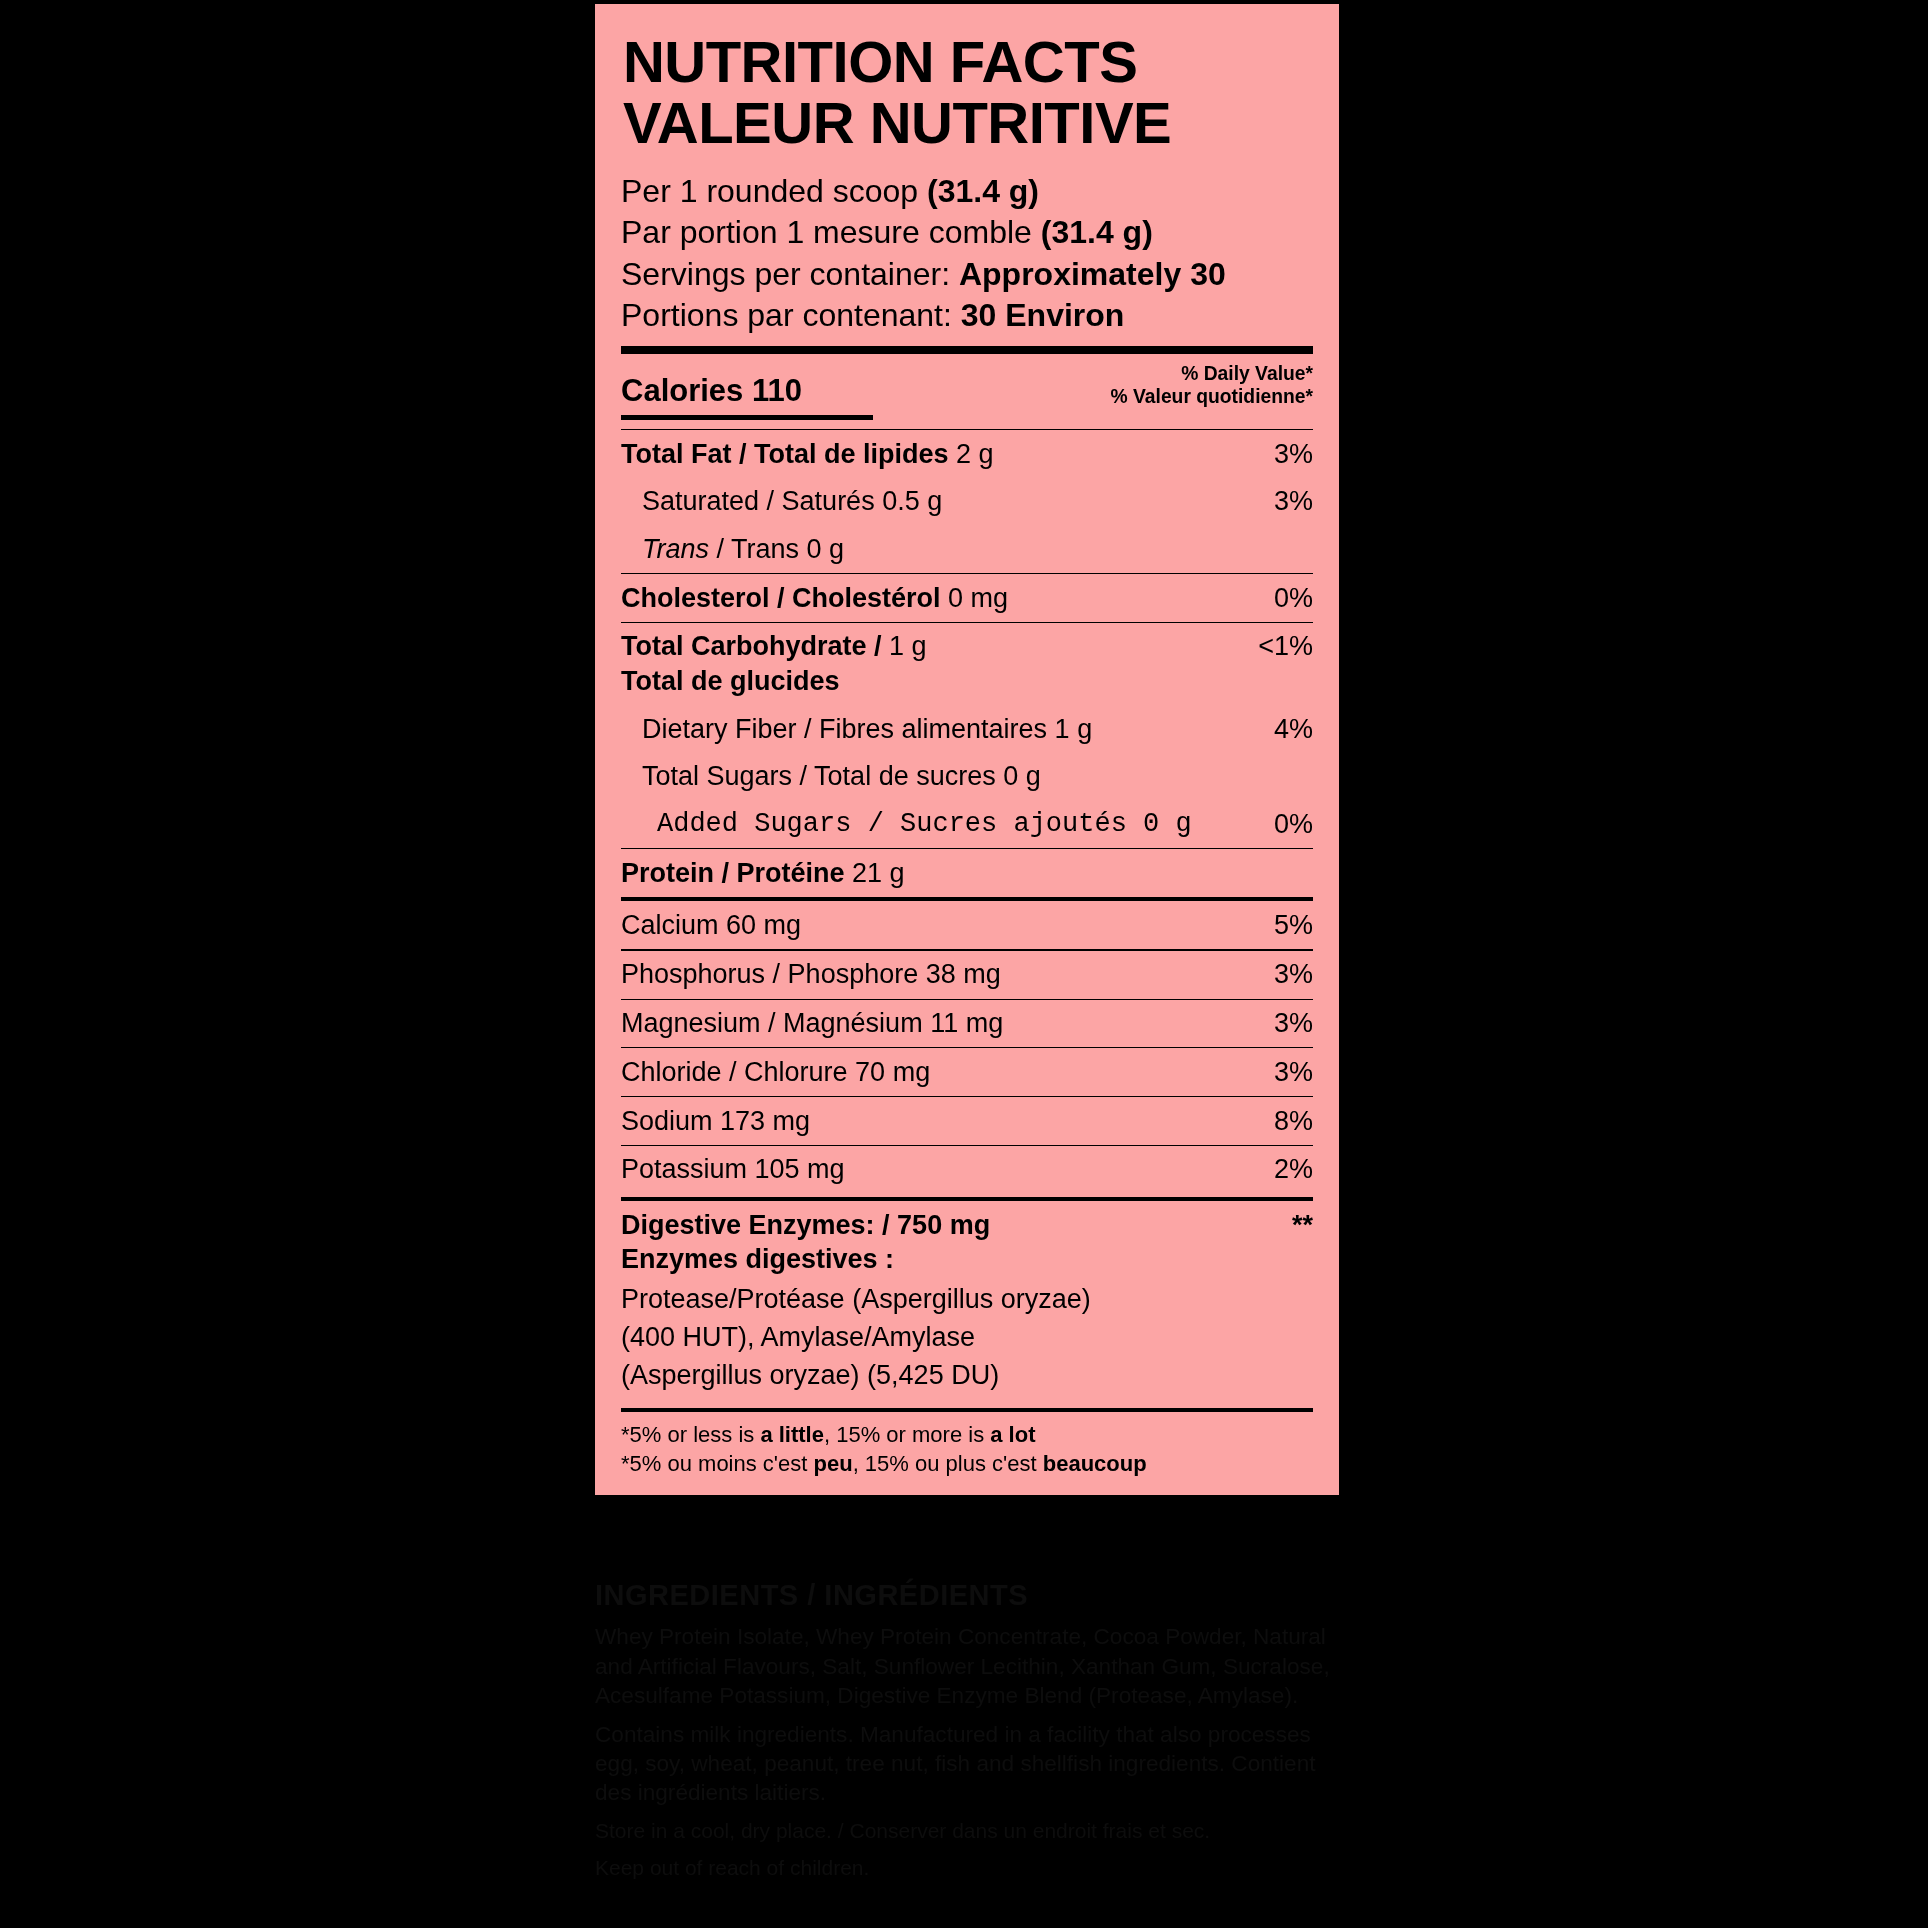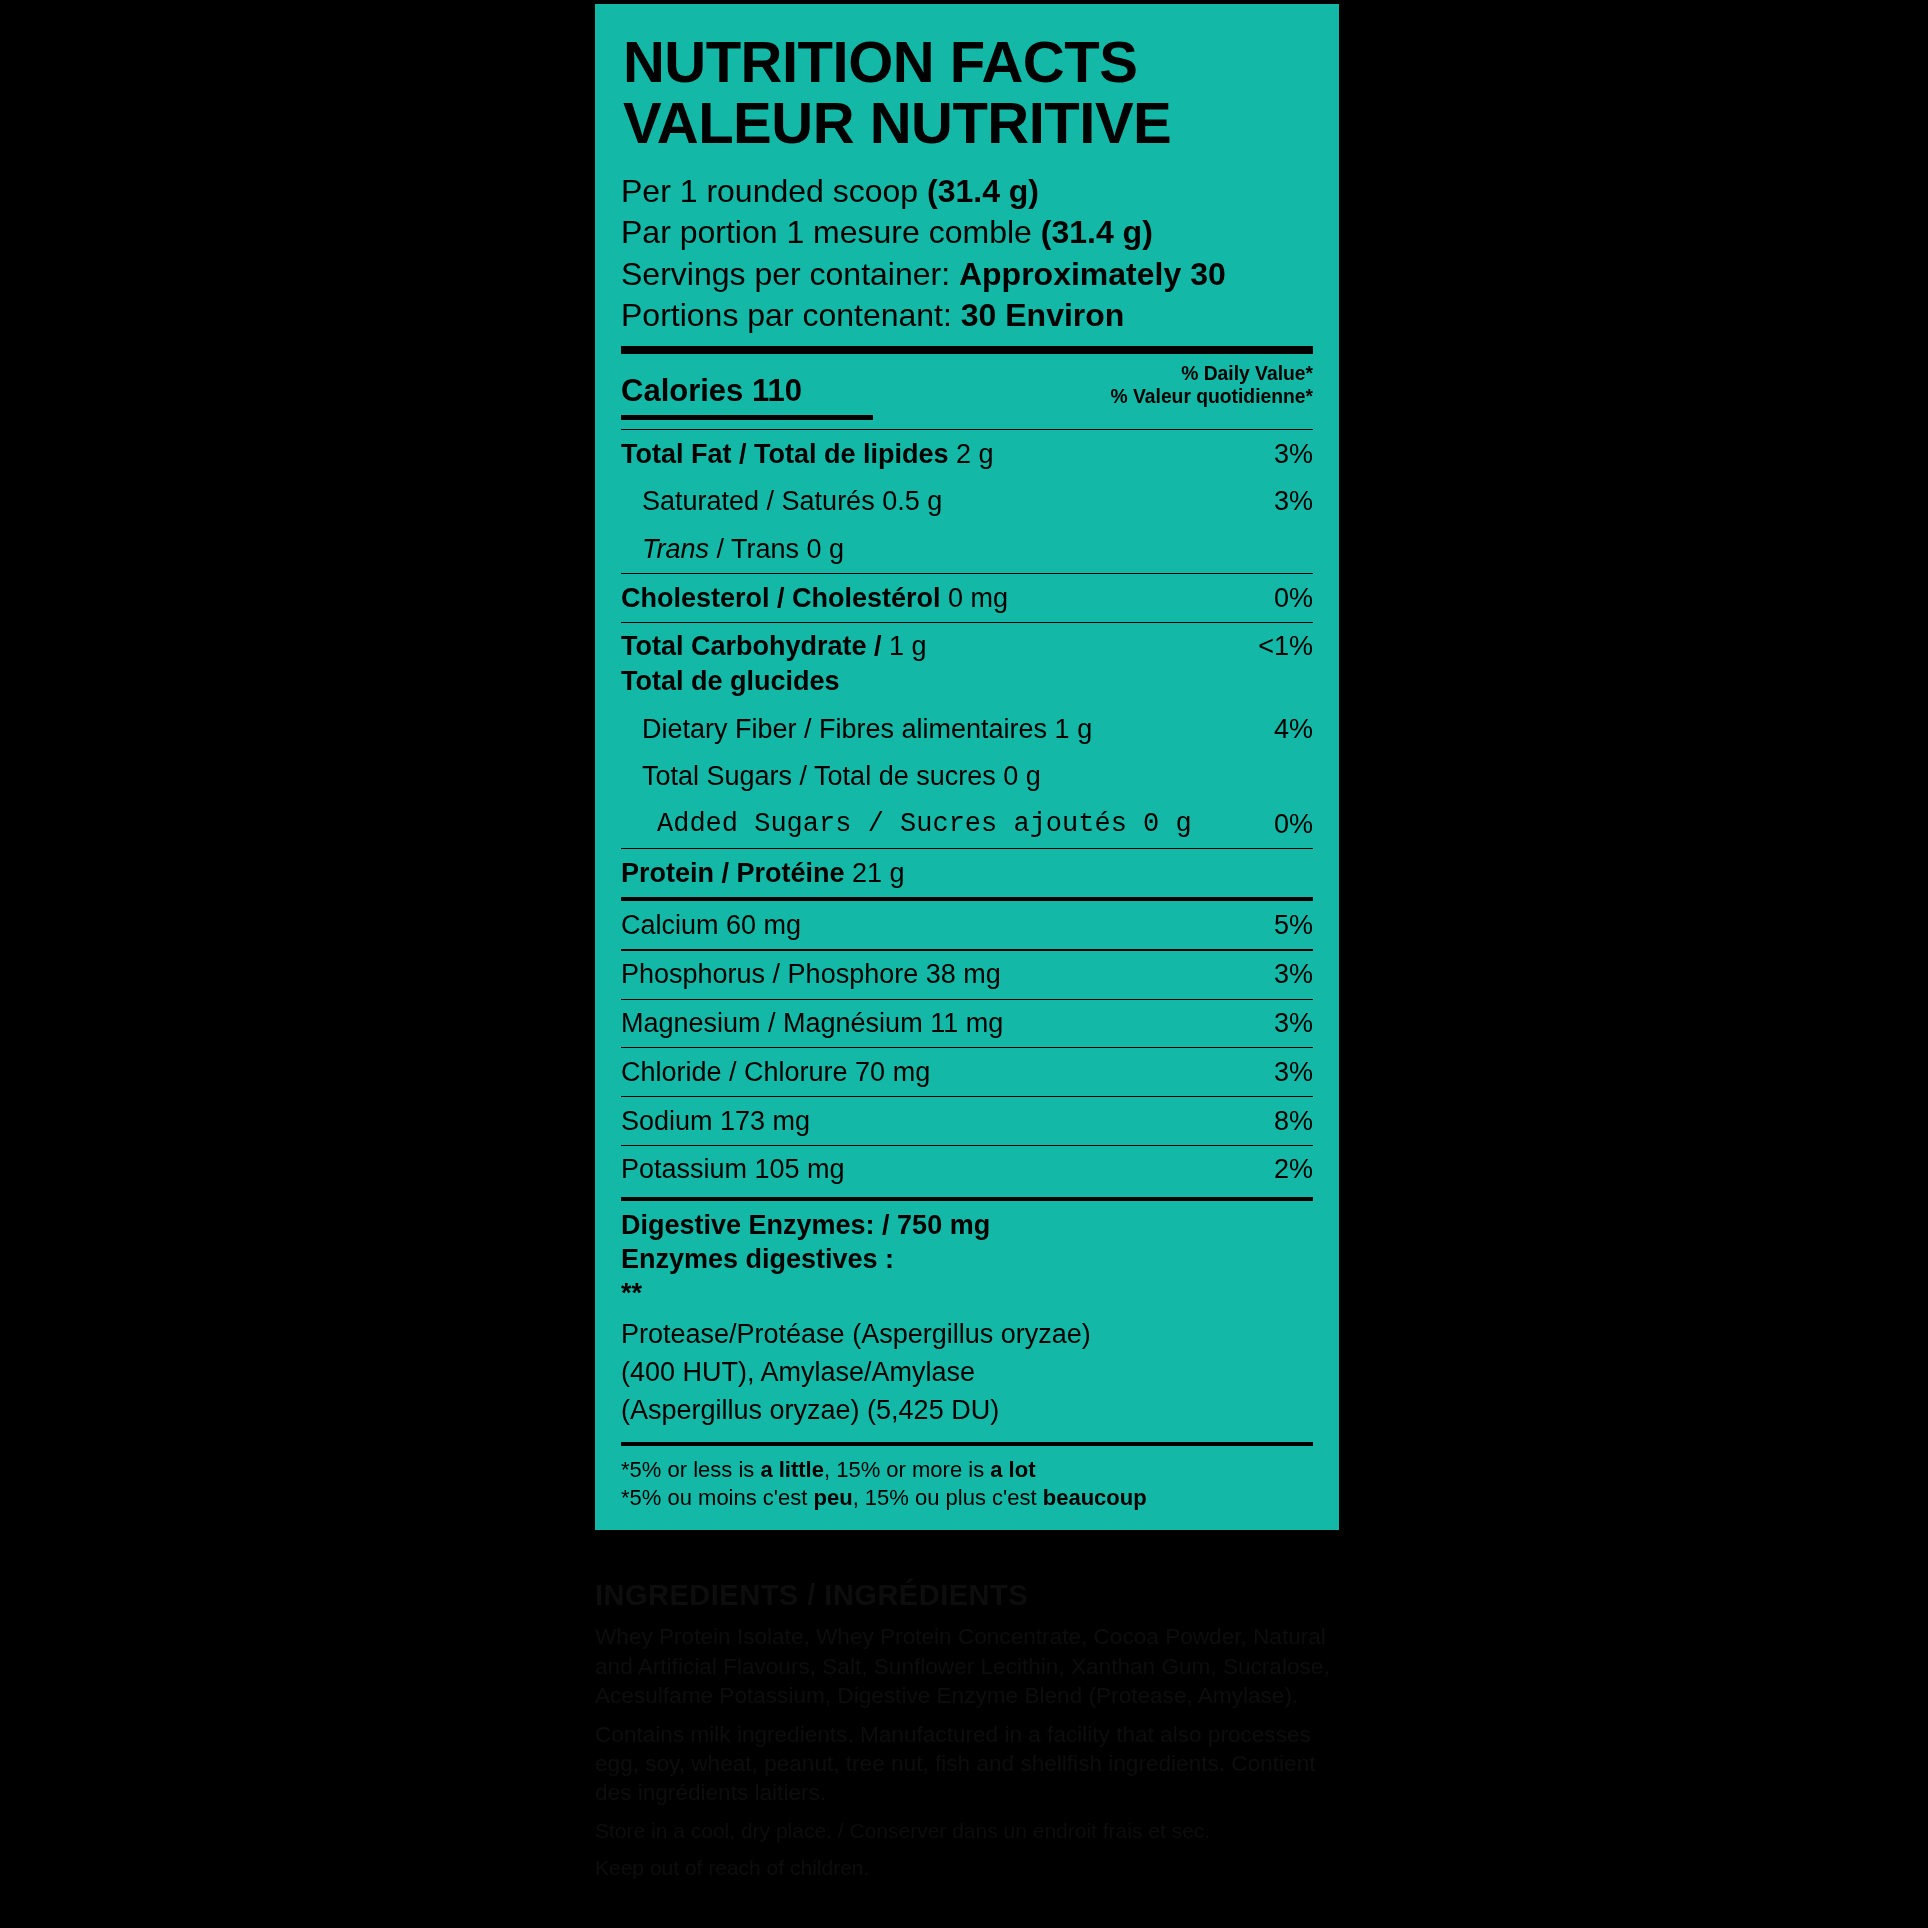--- a/index.html
+++ b/index.html
@@ -20,21 +20,21 @@
     height: 1928px;
     background: #000000;
   }
 
   
   .panel {
     position: absolute;
     left: 595px;
     top: 3.8px;
     width: 744px;
-    background: #14b8a6;
+    background: #fca5a5;
     color: #000000;
     box-sizing: border-box;
     padding: 21px 26px 17px 26px;
   }
 
   .title-block { padding: 7.5px 1.9px 0 1.9px; }
   .title {
     font-weight: 700;
     font-size: 58px;
     line-height: 1.02;
@@ -247,21 +247,21 @@
       <div class="right">8%</div>
     </div>
     <div class="rule-thin"></div>
     <div class="row">
       <div class="left">Potassium 105 mg</div>
       <div class="right">2%</div>
     </div>
 
     <div class="rule-med" style="margin-top:3.8px;"></div>
 
-    <div class="row" style="padding-bottom:0;flex-direction:column;">
+    <div class="row" style="padding-bottom:0;">
       <div class="left">
         <div class="enz-title">Digestive Enzymes: / 750 mg</div>
         <div class="enz-title">Enzymes digestives :</div>
       </div>
       <div class="right bold">**</div>
     </div>
     <div class="enz-body">
       <div>Protease/Protéase (Aspergillus oryzae)</div>
       <div>(400 HUT), Amylase/Amylase</div>
       <div>(Aspergillus oryzae) (5,425 DU)</div>

